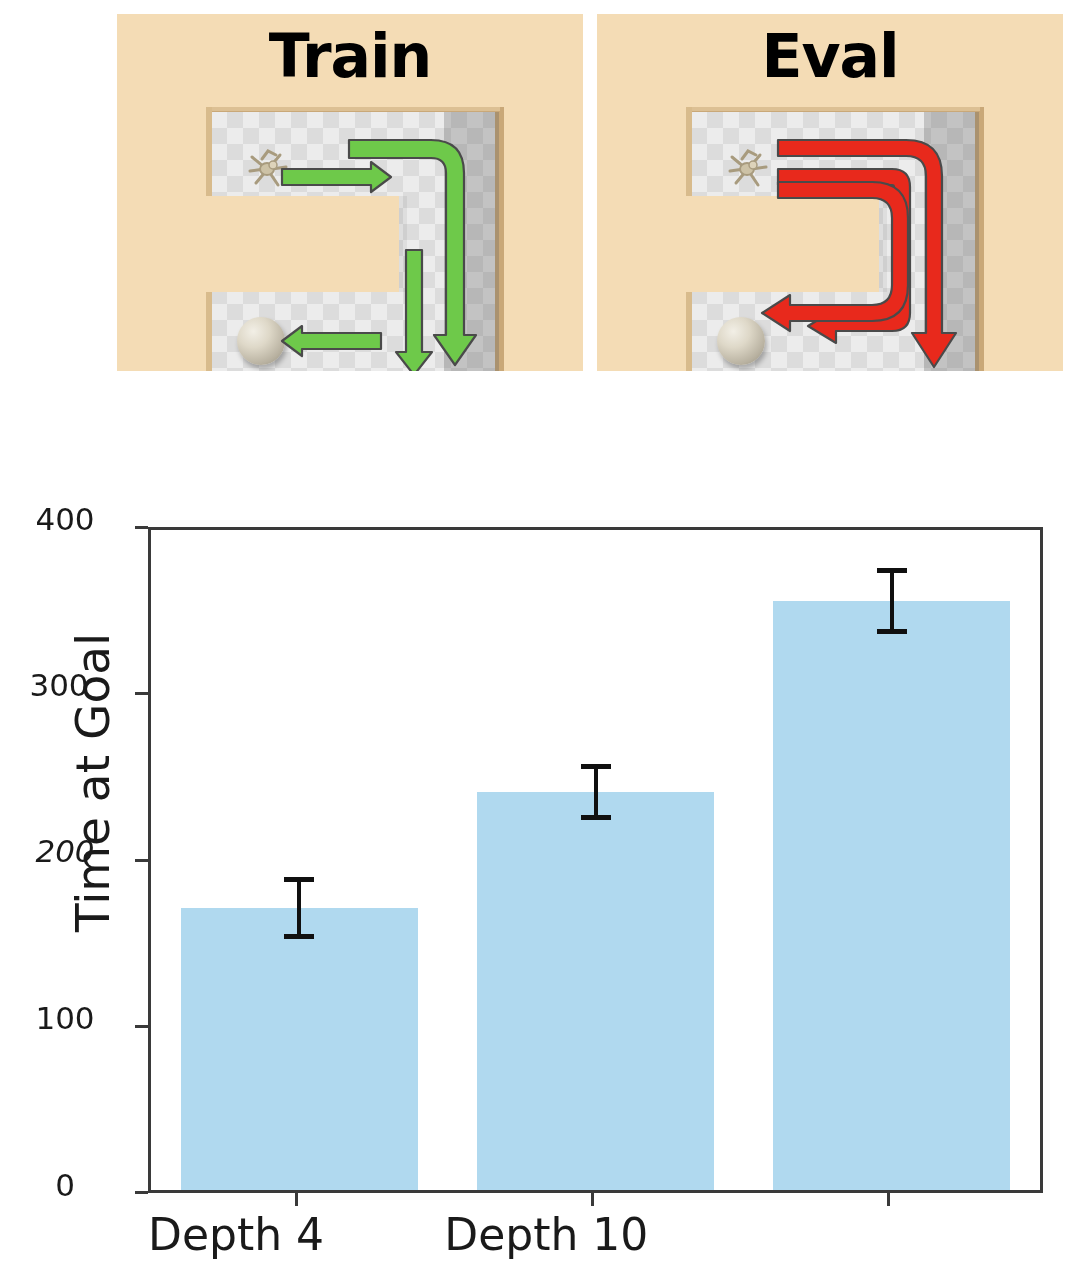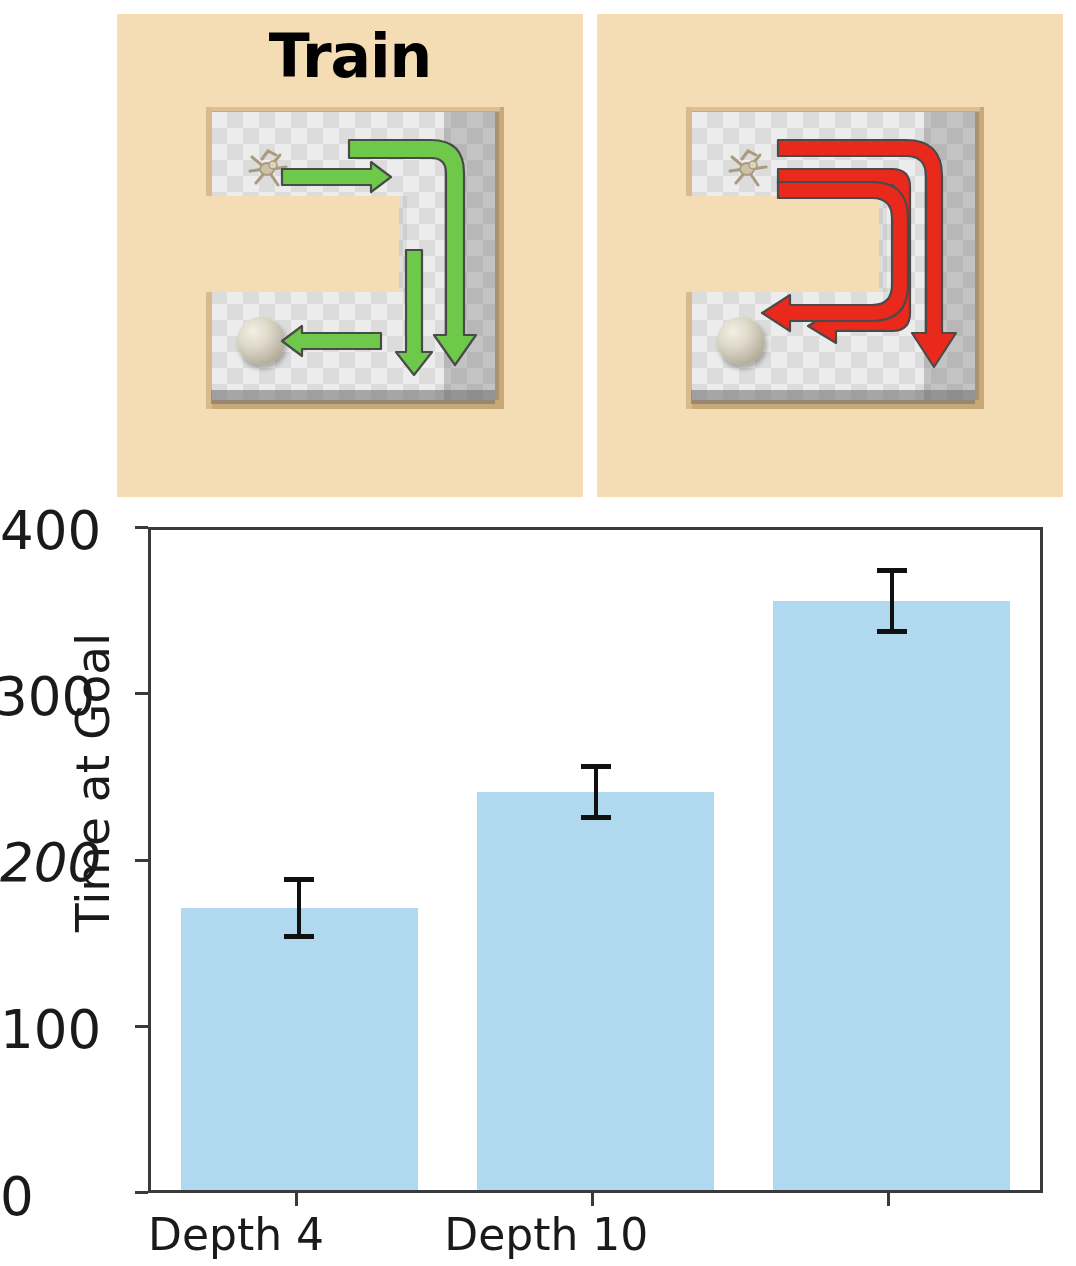--- a/index.html
+++ b/index.html
@@ -20,21 +20,21 @@
     position: absolute;
     left: 0;
     top: 0;
     width: 1076px;
     height: 500px;
   }
   .panel {
     position: absolute;
     top: 14px;
     width: 466px;
-    height: 483px;
+    height: 357px;
     background: #f4dcb5;
     overflow: hidden;
   }
   #panel-train { left: 117px; }
   #panel-eval  { left: 597px; }
 
   .panel-title {
     position: absolute;
     top: 12px;
     left: 0;
@@ -165,22 +165,22 @@
   }
   .errcap {
     position: absolute;
     width: 30px;
     height: 5px;
     background: #101010;
   }
   .ytick-label {
     position: absolute;
     right: 0;
-    text-align: left;
-    font-size: 53px;
+    text-align: center;
+    font-size: 31px;
     color: #1a1a1a;
     line-height: 1;
     white-space: nowrap;
   }
   .ytick-mark {
     position: absolute;
     width: 13px;
     height: 3px;
     background: #3a3a3a;
   }
@@ -254,20 +254,21 @@
         <path d="M143 33 L225 33 Q258 33 258 66 L258 228 L270 228 L249 258 L228 228 L240 228 L240 66 Q240 51 225 51 L143 51 Z" fill="#6ec94a" stroke="#4a4a4a" stroke-width="2.2" stroke-linejoin="round"></path>
 
         <path d="M200 143 L216 143 L216 245 L226 245 L208 268 L190 245 L200 245 Z" fill="#6ec94a" stroke="#4a4a4a" stroke-width="2.2" stroke-linejoin="round"></path>
 
         <path d="M175 226 L96 226 L96 219 L76 234 L96 249 L96 242 L175 242 Z" fill="#6ec94a" stroke="#4a4a4a" stroke-width="2.2" stroke-linejoin="round"></path>
       </svg>
     </div>
   </div>
 
   <div class="panel" id="panel-eval">
+    <div class="panel-title">Eval</div>
 
     <div class="arena">
       <div class="arena-frame"></div>
       <div class="arena-frame-hi"></div>
       <div class="arena-floor"></div>
       <div class="arena-shade-right"></div>
       <div class="arena-left-light"></div>
 
       <div class="corridor-shadow" style="left:5px; top:91px; width:188px;"></div>
       <div class="arena-block"></div>

